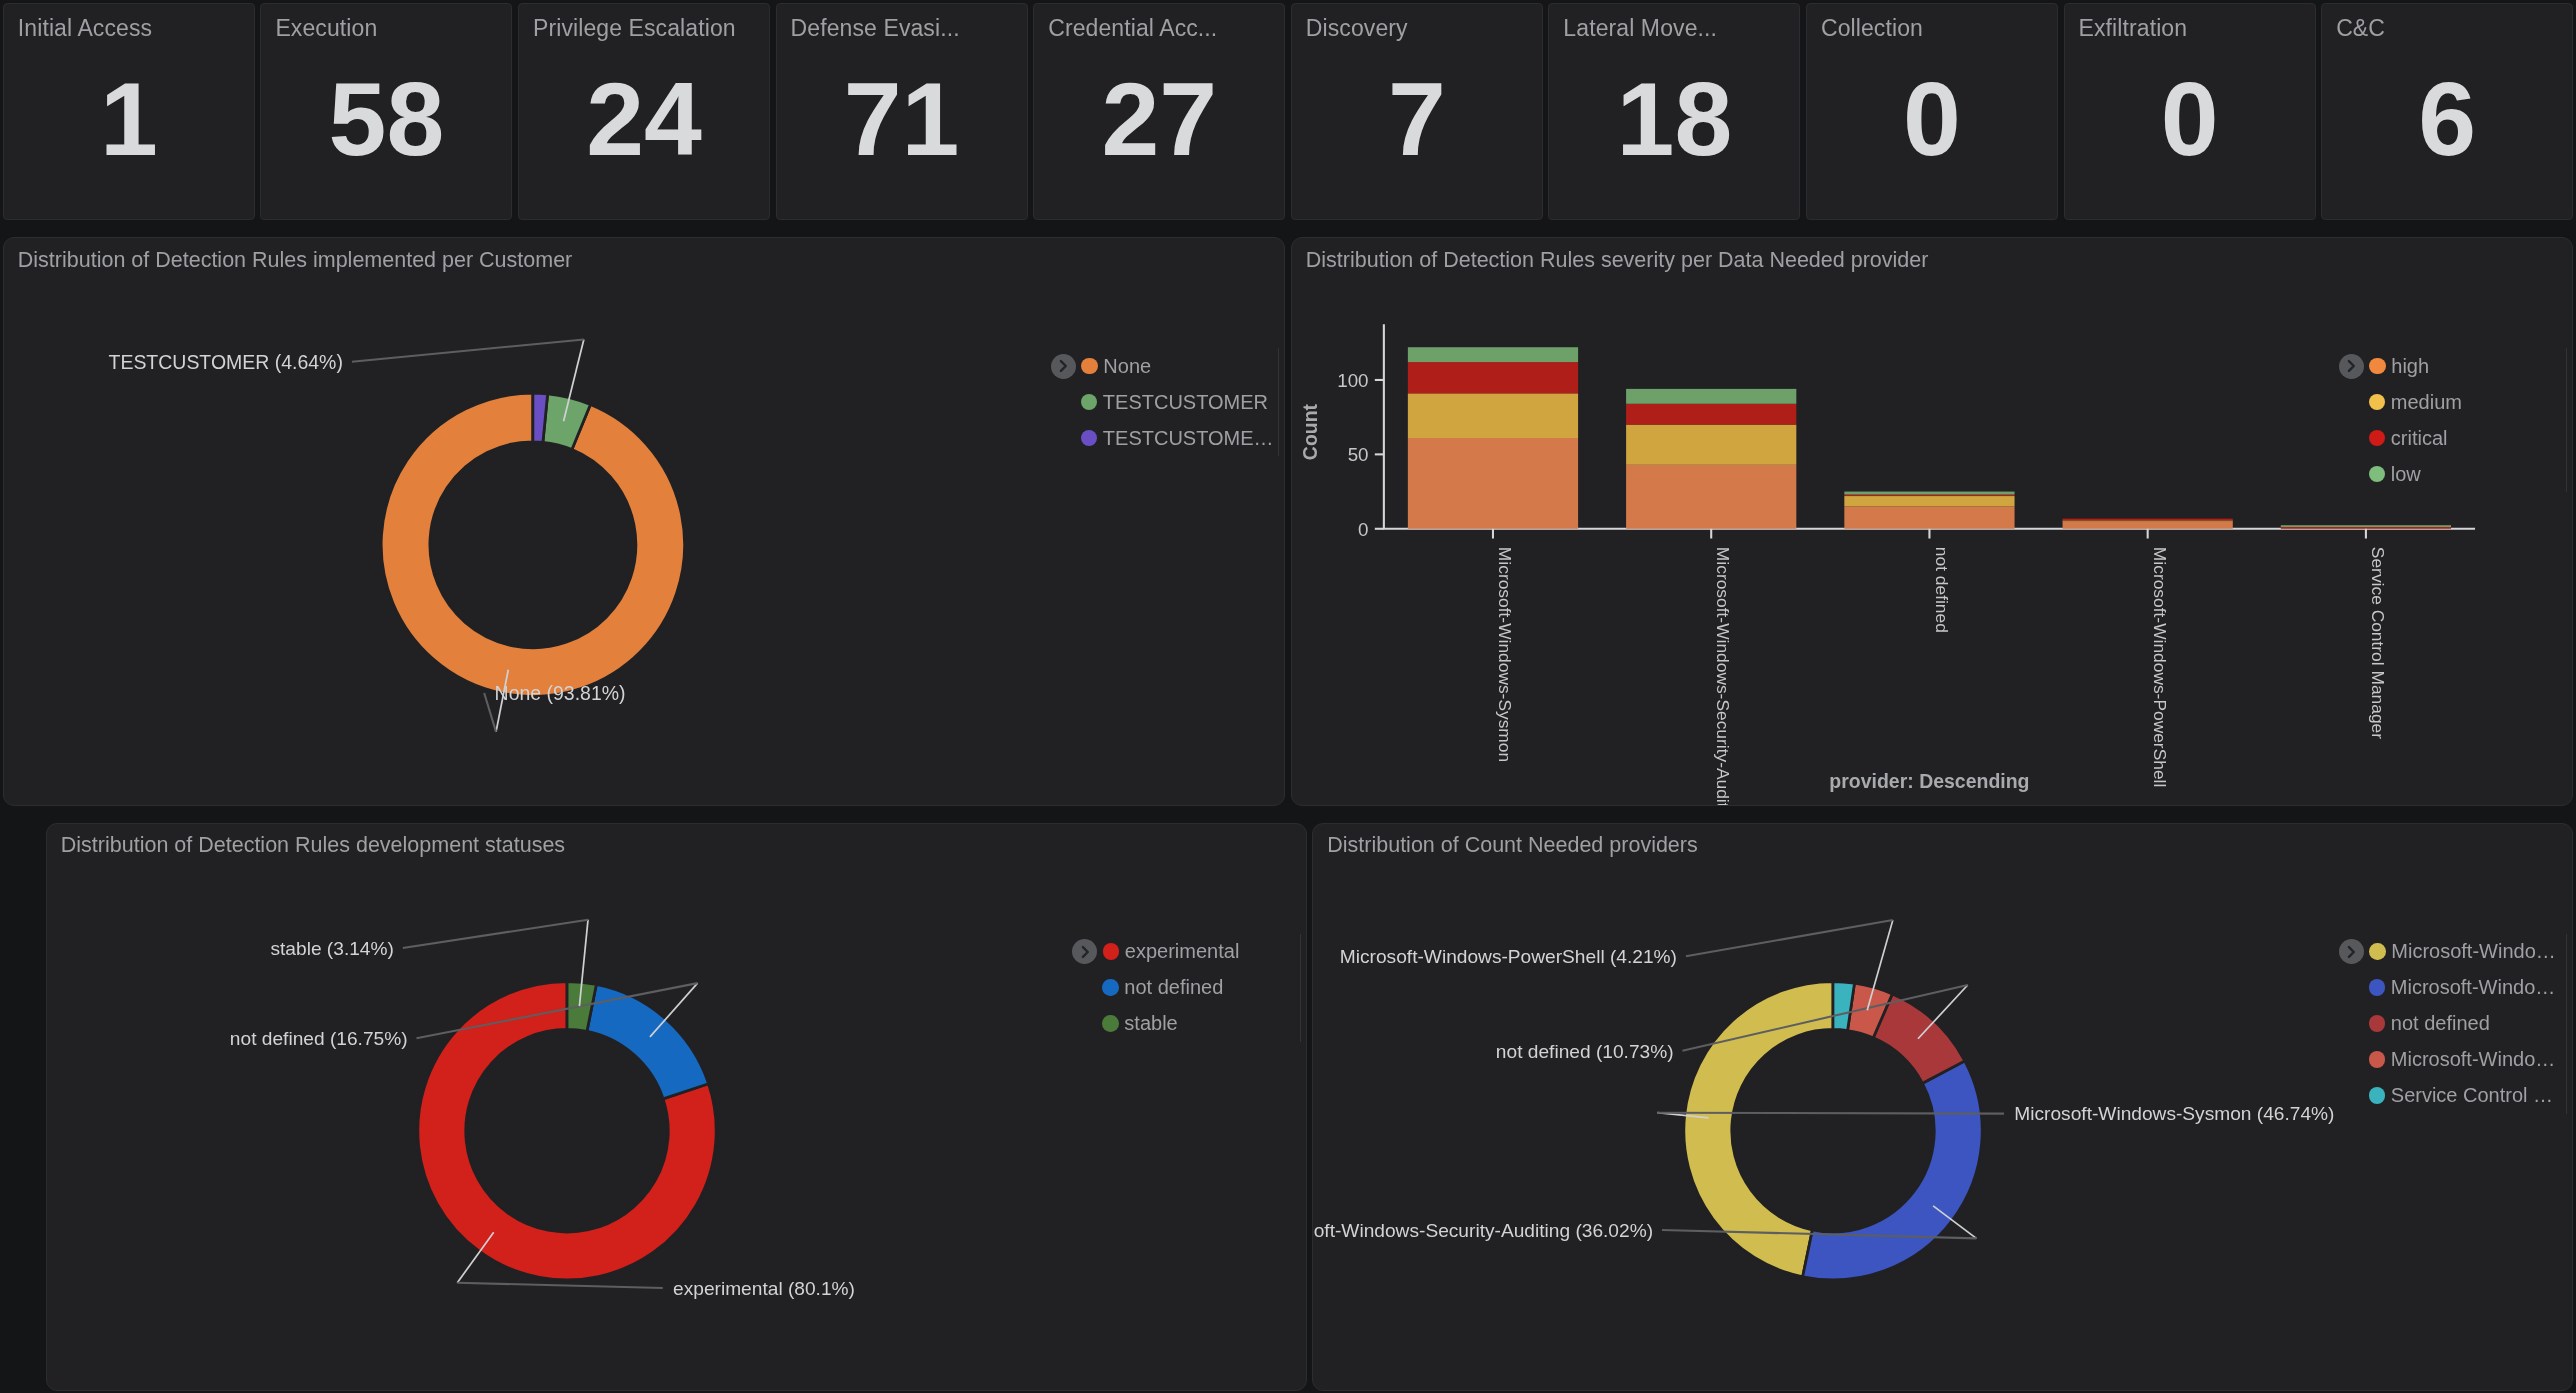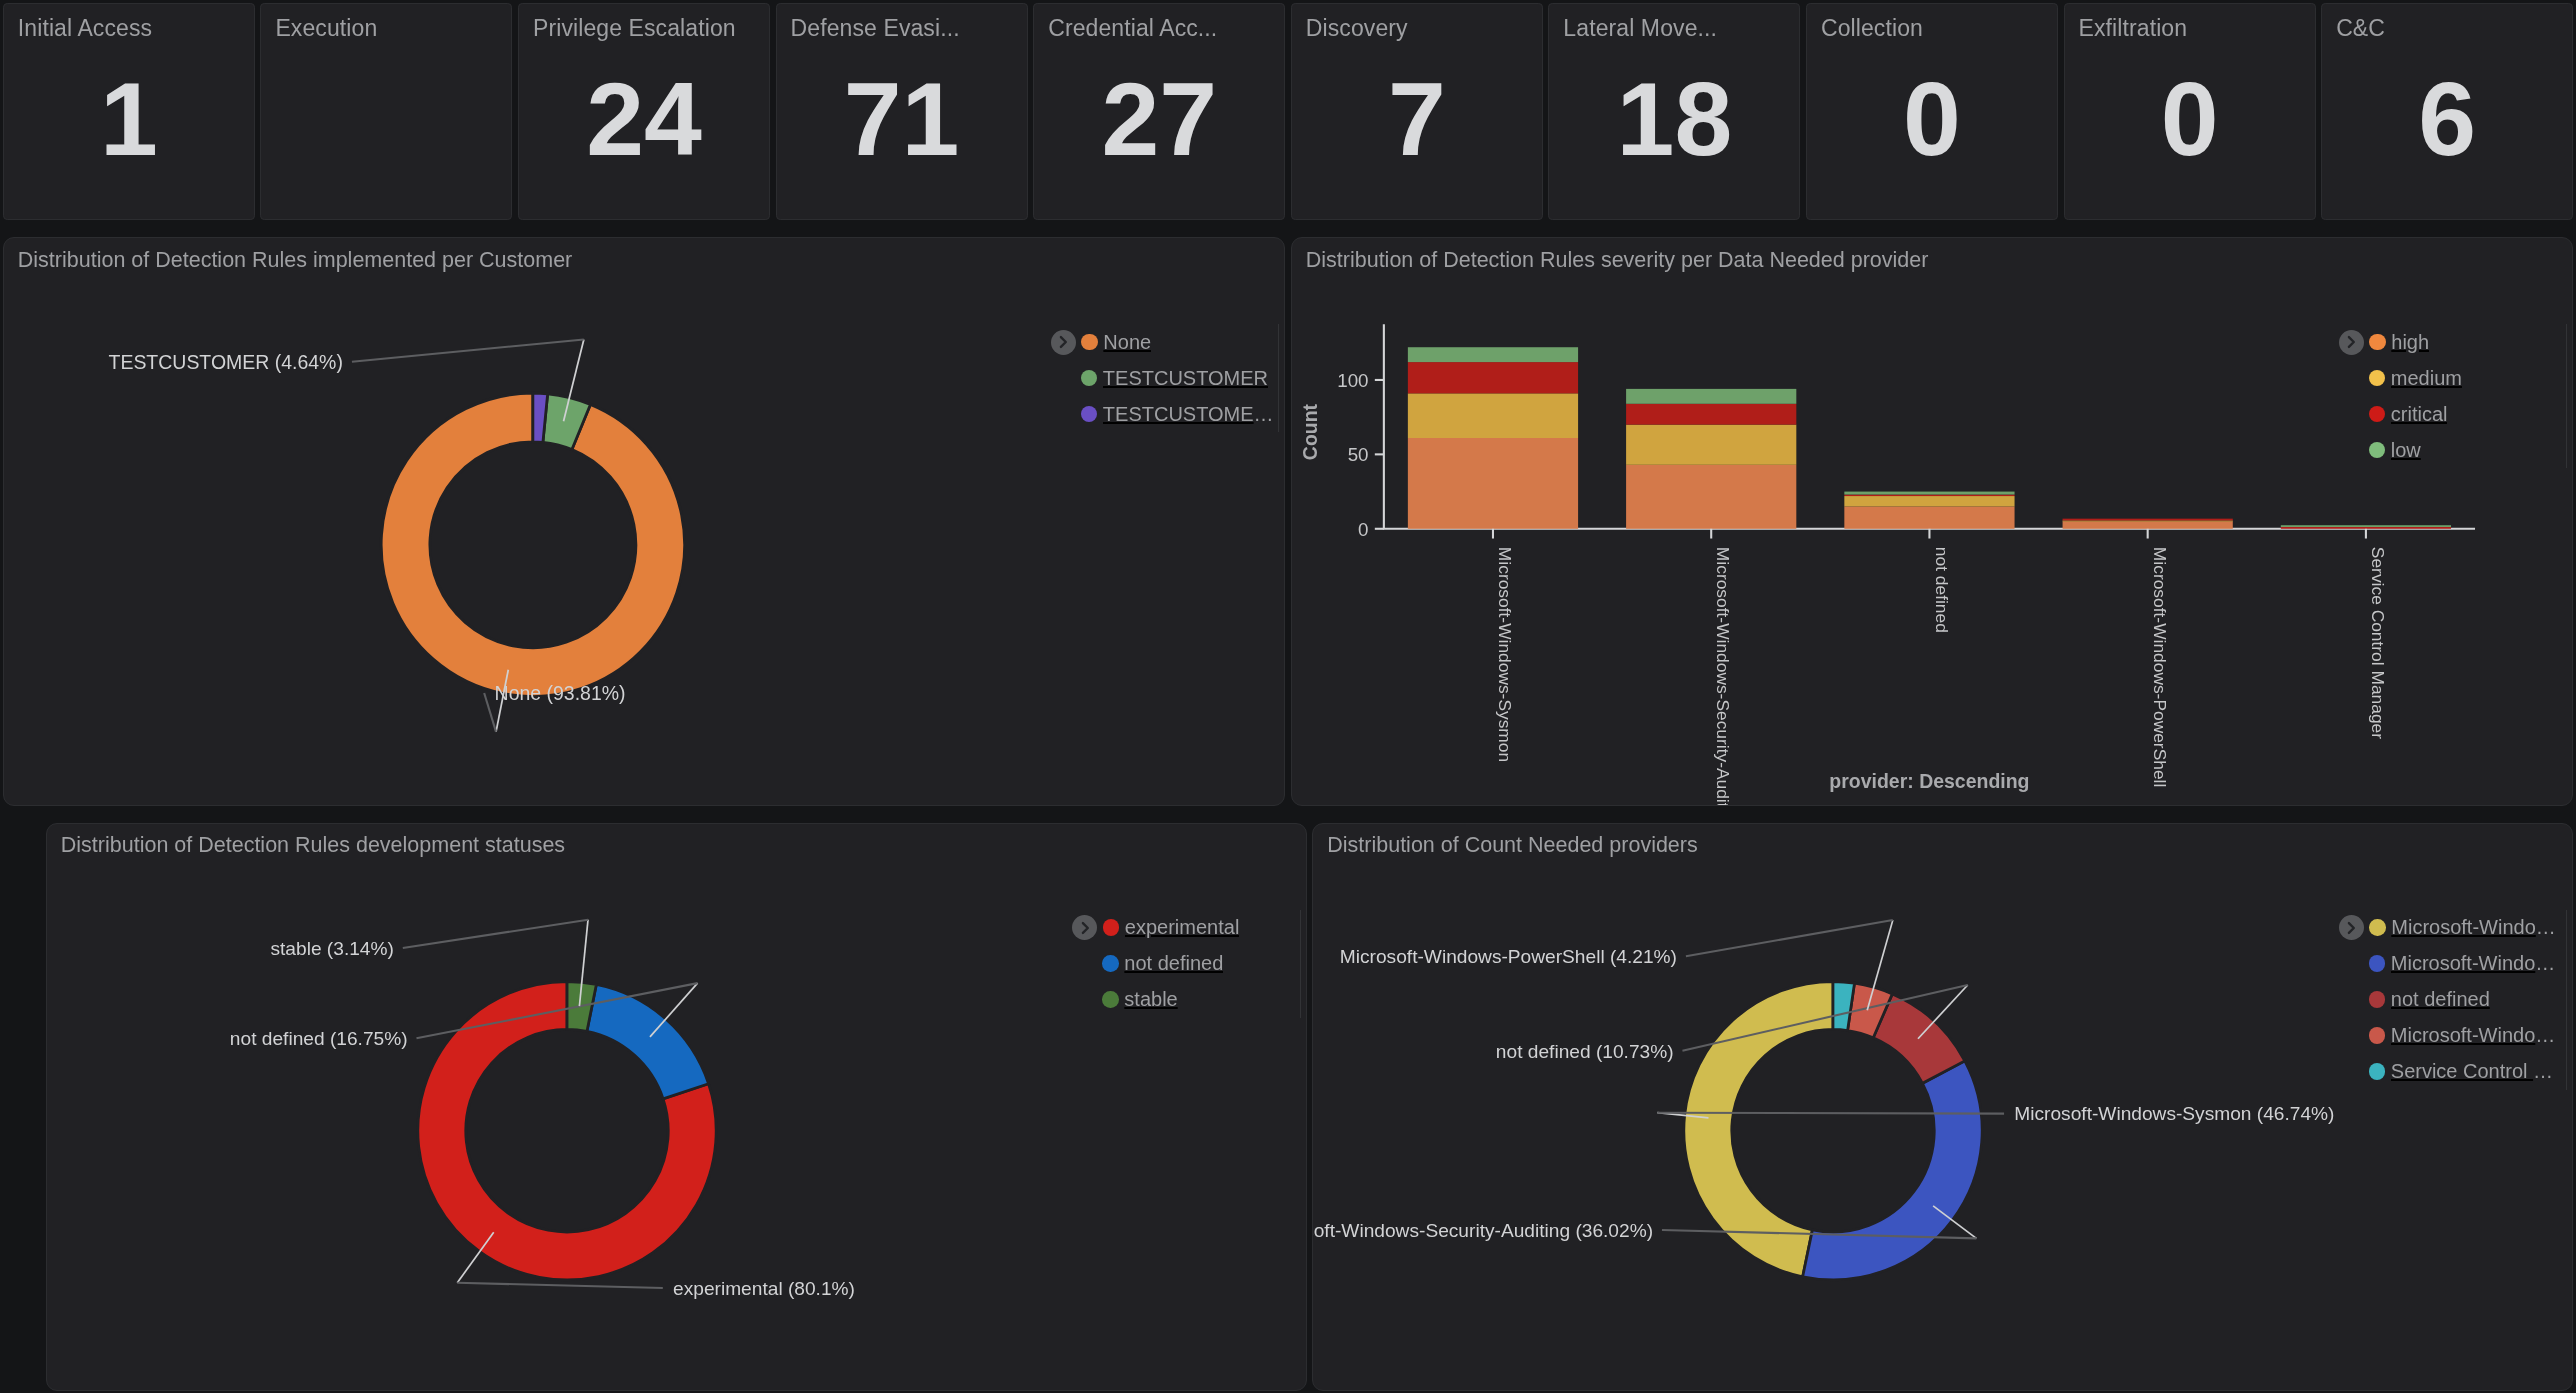--- a/index.html
+++ b/index.html
@@ -30,21 +30,21 @@
   
   .panel-row { display: flex; gap: 5.5px; flex: 1 1 0; padding: 0 2.8px; min-height: 0; }
   .panel {
     flex: 1 1 0; background: #212124; border: 0.7px solid #2c2d30; border-radius: 11px;
     position: relative; overflow: hidden; min-width: 0;
   }
   .panel-title { position: absolute; top: 9.7px; left: 14px; font-size: 21.5px; color: #9fa0a3; }
   .panel-body { position: absolute; inset: 40px 0 0 0; }
 
   
-  .legend { position: absolute; right: 5.5px; top: 46px; width: 228px; text-decoration: underline; }
+  .legend { position: absolute; right: 5.5px; top: 70px; width: 228px; }
   .legend-row { display: flex; align-items: center; height: 36px; }
   .legend-toggle {
     width: 25px; height: 25px; border-radius: 50%; background: #57585b;
     display: flex; align-items: center; justify-content: center; flex: 0 0 auto;
     margin-right: 5.5px;
   }
   .legend-toggle svg { display: block; }
   .legend-spacer { width: 30px; flex: 0 0 auto; }
   .legend-dot { width: 16.6px; height: 16.6px; border-radius: 50%; flex: 0 0 auto; margin-right: 5.5px; }
   .legend-label {
@@ -66,20 +66,21 @@
 
 <div class="dash">
 
   <div class="metric-row" id="metricRow">
       <div class="metric-card">
         <div class="metric-title">Initial Access</div>
         <div class="metric-value">1</div>
       </div>
       <div class="metric-card">
         <div class="metric-title">Execution</div>
+        <div class="metric-value">58</div>
       </div>
       <div class="metric-card">
         <div class="metric-title">Privilege Escalation</div>
         <div class="metric-value">24</div>
       </div>
       <div class="metric-card">
         <div class="metric-title">Defense Evasi...</div>
         <div class="metric-value">71</div>
       </div>
       <div class="metric-card">

